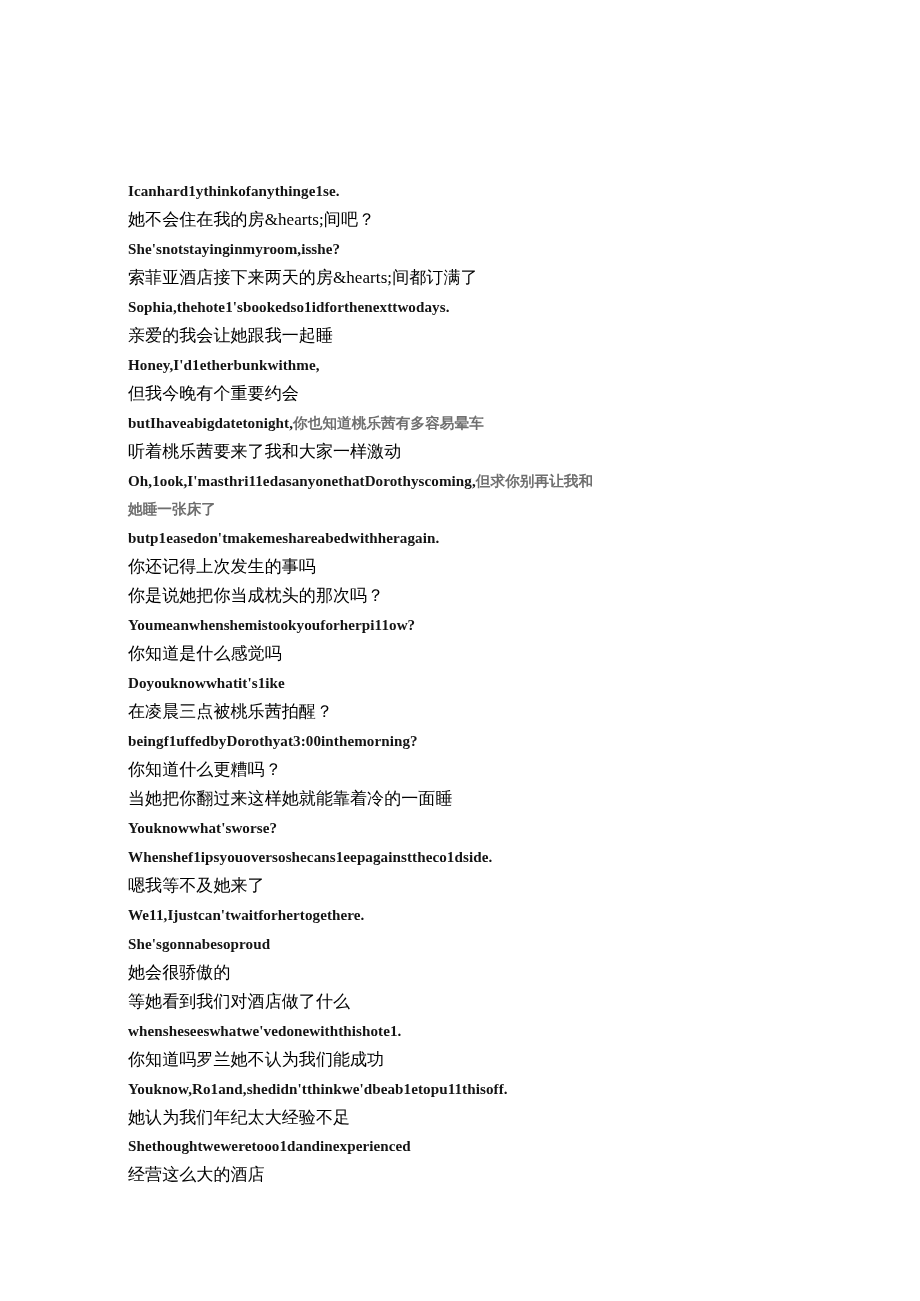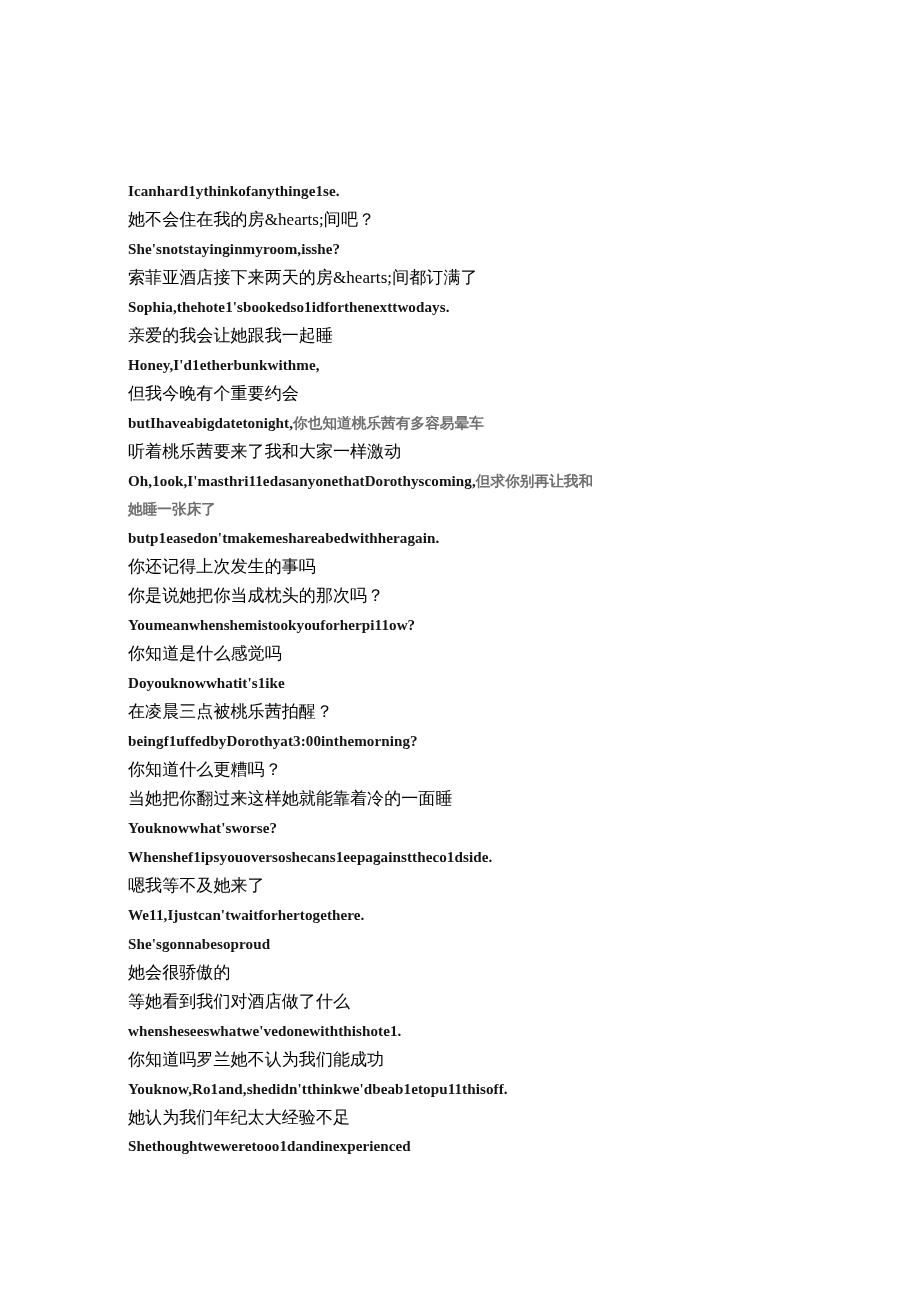--- a/index.html
+++ b/index.html
@@ -97,14 +97,15 @@
       <div class="line zh">嗯我等不及她来了</div>
       <div class="line en">We11,Ijustcan'twaitforhertogethere.</div>
       <div class="line en">She'sgonnabesoproud</div>
       <div class="line zh">她会很骄傲的</div>
       <div class="line zh">等她看到我们对酒店做了什么</div>
       <div class="line en">whensheseeswhatwe'vedonewiththishote1.</div>
       <div class="line zh">你知道吗罗兰她不认为我们能成功</div>
       <div class="line en">Youknow,Ro1and,shedidn'tthinkwe'dbeab1etopu11thisoff.</div>
       <div class="line zh">她认为我们年纪太大经验不足</div>
       <div class="line en">Shethoughtweweretooo1dandinexperienced</div>
+      <div class="line zh">经营这么大的酒店</div>
     </div>
 </div>
 
 </body></html>

